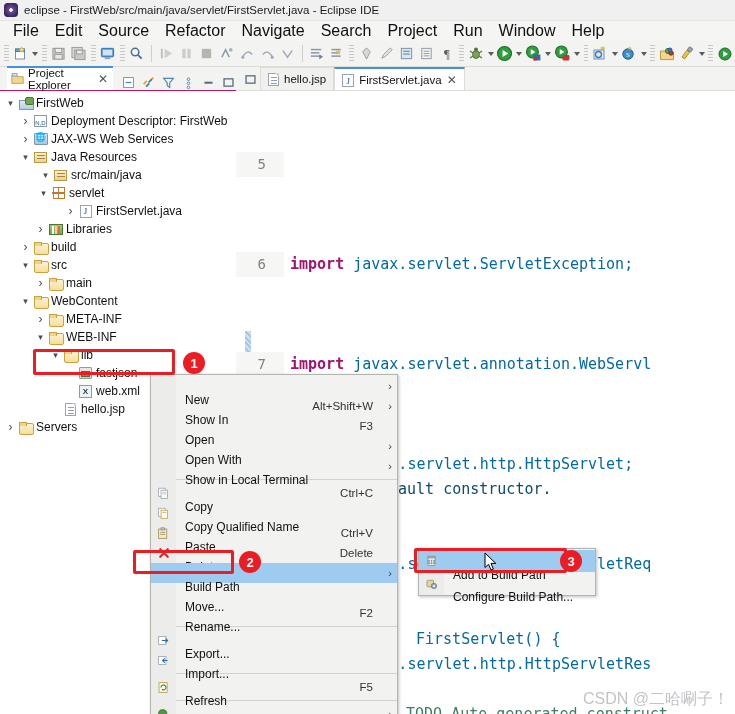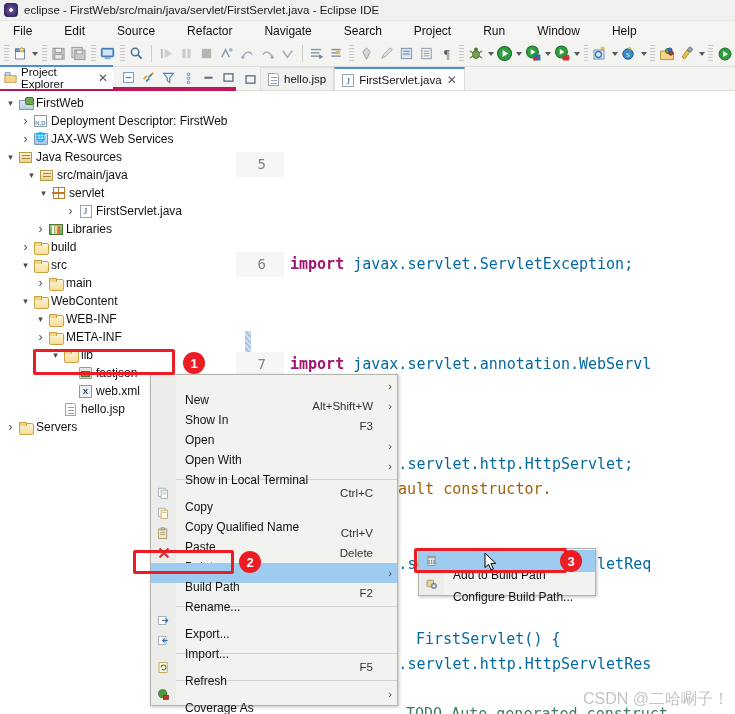--- a/index.html
+++ b/index.html
@@ -20,24 +20,23 @@
   }
   .eclipse-logo {
     width: 14px; height: 14px; border-radius: 3px;
     background: radial-gradient(circle at 50% 50%, #ffffff 18%, #6a4e9c 22%, #4b3578 60%, #2d1f4d 100%);
     border: 1px solid #3c2a63; flex: none;
   }
   .titletext { white-space: nowrap; }
 
   
   .menubar {
-    height: 20px; display: flex; align-items: center;
-    padding-left: 5px; font-size: 12px; color: #101010;
+    height: 20px; display: flex; align-items: flex-end;
+    padding-left: 5px; font-size: 16px; color: #101010;
     background: #f5f5f3;
-    gap: 16px;
   }
   .menubar .mi { padding: 1px 8px; cursor: default; white-space: nowrap; }
 
   
   .toolbar {
     height: 26px; background: #f3f3f1;
     display: flex; align-items: center; padding-left: 2px;
     border-bottom: 1px solid #dcdcd8;
     overflow: hidden;
   }
@@ -50,22 +49,23 @@
   .caret::after { content: ""; border-left: 3.5px solid transparent; border-right: 3.5px solid transparent;
     border-top: 4px solid #5a5a58; }
 
   
   .body { position: absolute; left: 0; top: 67px; width: 735px; height: 647px; display: flex; }
   .leftpane { width: 236px; height: 100%; background: #ffffff; position: relative; }
   .rightpane { flex: 1; height: 100%; position: relative; background: #ffffff; }
 
   
   .viewtabbar {
-    height: 24px; background: #f3f3f1; display: flex; align-items: center;
-    border-bottom: 4px solid #be185d;
+    height: 24px; background: #f3f3f1; display: flex; align-items: flex-end;
+    border-bottom: 1px solid #be185d;
+    padding-left: 7px;
   }
   .viewtab {
     display: flex; align-items: center; gap: 4px; height: 24px;
     padding: 0 5px 0 4px; background: #ffffff; font-size: 11.5px; color: #111;
     border-top: 2px solid #4a90d9;
   }
   .viewtab .x { font-size: 12px; color: #555; margin-left: 3px; cursor: pointer; }
   .viewtools { display: flex; align-items: center; gap: 5px; margin-left: 8px; }
   .vt { width: 15px; height: 15px; display: flex; align-items: center; justify-content: center; }
 
@@ -135,21 +135,21 @@
     font-family:"DejaVu Sans Mono","Liberation Mono",monospace; font-size:15px; line-height:25px;
     white-space: pre; }
   .cl { height:25px; display:flex; align-items:center; }
   .lnum { width:38px; text-align:right; padding-right:8px; color:#808080; font-size:14px; flex:none;
     background:#f6f6f4; height:25px; line-height:25px; }
   .fold { width:10px; flex:none; color:#777; font-size:10px; text-align:center; background:#f6f6f4; height:25px; line-height:25px; }
   .ctext { padding-left:6px; }
   .kw { color:#a0156e; font-weight:bold; }
   .pl { color:#0369a1; }
   .cm { color:#3f7f5f; }
-  .jd { color:#a16207; }
+  .jd { color:#0c4a6e; }
   .bluebar { position:absolute; left:9px; top:240px; width:6px; height:58px;
     background: repeating-linear-gradient(45deg,#a9c6e8 0 2px,#cfe0f2 2px 4px); }
 
   
   .ctxmenu {
     position:absolute; background:#f2f2f0; border:1px solid #b5b5b0;
     box-shadow: 1px 1px 3px rgba(0,0,0,0.25); font-size:12px; color:#111; padding:1px 0; z-index: 50;
   }
   .ctxmenu .iconcol { position:absolute; left:0; top:0; bottom:0; width:25px; background:#ececea; }
   .mrow { display:flex; align-items:center; height:20px; position:relative; z-index:2; white-space:nowrap; }
@@ -468,28 +468,28 @@
             </span>
           <span class="tlabel">Deployment Descriptor: FirstWeb</span>
         </div>
         <div class="trow" style="padding-left:19px">
           <span class="arrow closed"></span>
           <span class="ticon">
               <span class="webico"></span>
             </span>
           <span class="tlabel">JAX-WS Web Services</span>
         </div>
-        <div class="trow" style="padding-left:4px">
+        <div class="trow" style="padding-left:19px">
           <span class="arrow open"></span>
           <span class="ticon">
               <span class="pkgico"></span>
             </span>
           <span class="tlabel">Java Resources</span>
         </div>
-        <div class="trow" style="padding-left:25px">
+        <div class="trow" style="padding-left:39px">
           <span class="arrow open"></span>
           <span class="ticon">
               <span class="pkgico"></span>
             </span>
           <span class="tlabel">src/main/java</span>
         </div>
         <div class="trow" style="padding-left:37px">
           <span class="arrow open"></span>
           <span class="ticon">
               <span class="gridico"></span>
@@ -532,32 +532,32 @@
           <span class="tlabel">main</span>
         </div>
         <div class="trow" style="padding-left:19px">
           <span class="arrow open"></span>
           <span class="ticon">
               <span class="fld"></span>
             </span>
           <span class="tlabel">WebContent</span>
         </div>
         <div class="trow" style="padding-left:34px">
+          <span class="arrow closed"></span>
+          <span class="ticon">
+              <span class="fld"></span>
+            </span>
+          <span class="tlabel">META-INF</span>
+        </div>
+        <div class="trow" style="padding-left:34px">
           <span class="arrow open"></span>
           <span class="ticon">
               <span class="fld"></span>
             </span>
           <span class="tlabel">WEB-INF</span>
-        </div>
-        <div class="trow" style="padding-left:34px">
-          <span class="arrow closed"></span>
-          <span class="ticon">
-              <span class="fld"></span>
-            </span>
-          <span class="tlabel">META-INF</span>
         </div>
         <div class="trow" style="padding-left:49px">
           <span class="arrow open"></span>
           <span class="ticon">
               <span class="fld"></span>
             </span>
           <span class="tlabel">lib</span>
         </div>
         <div class="trow" style="padding-left:64px">
           <span class="arrow"></span>
@@ -768,20 +768,26 @@
     </div>
 
     <div class="mrow sel">
       <span class="micon"></span>
       <span class="mlabel">Build Path</span>
       <span class="mkey"></span>
       <span class="marrow">›</span>
     </div>
     <div class="mrow">
       <span class="micon"></span>
+      <span class="mlabel">Move...</span>
+      <span class="mkey"></span>
+      <span class="marrow"></span>
+    </div>
+    <div class="mrow">
+      <span class="micon"></span>
       <span class="mlabel">Rename...</span>
       <span class="mkey">F2</span>
       <span class="marrow"></span>
     </div>
     <div class="msep"></div>
 
     <div class="mrow">
       <span class="micon">
         <svg width="13" height="13" viewBox="0 0 16 16">
             <rect x="2" y="3" width="9" height="10" fill="#fff" stroke="#9aa4ae"></rect>

